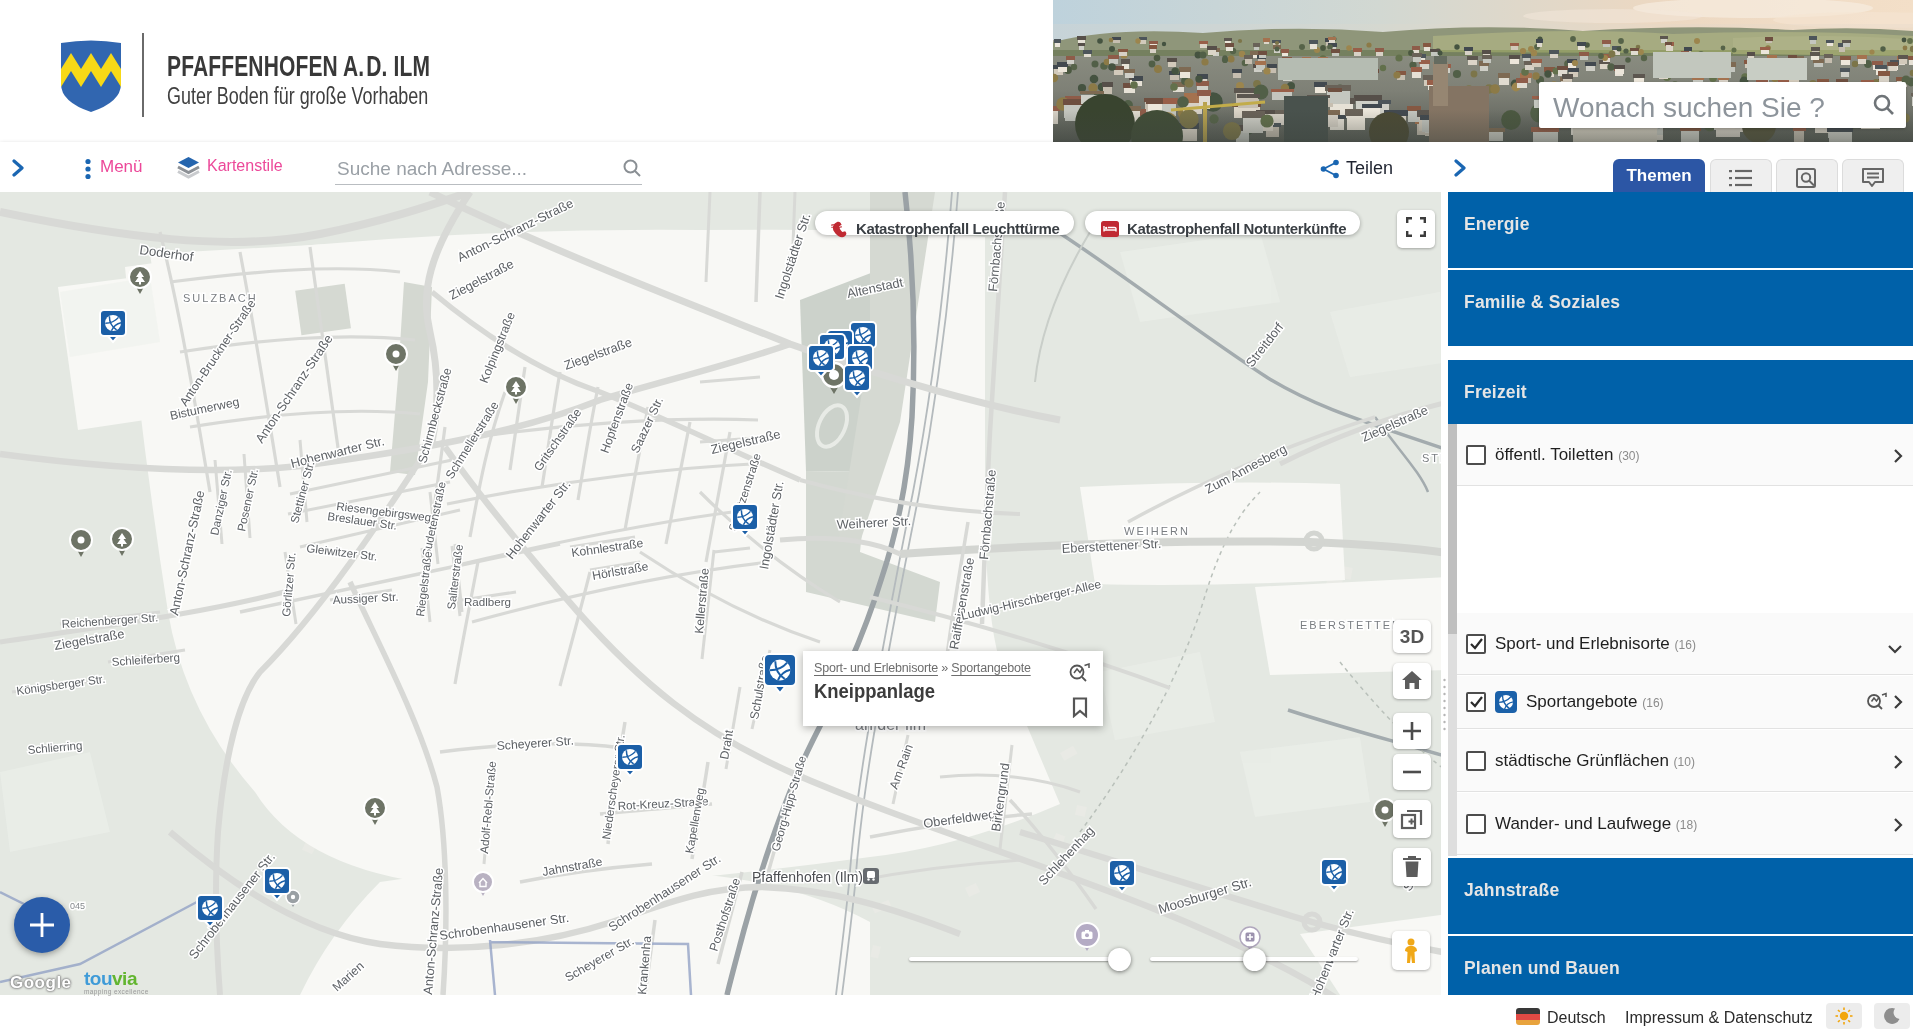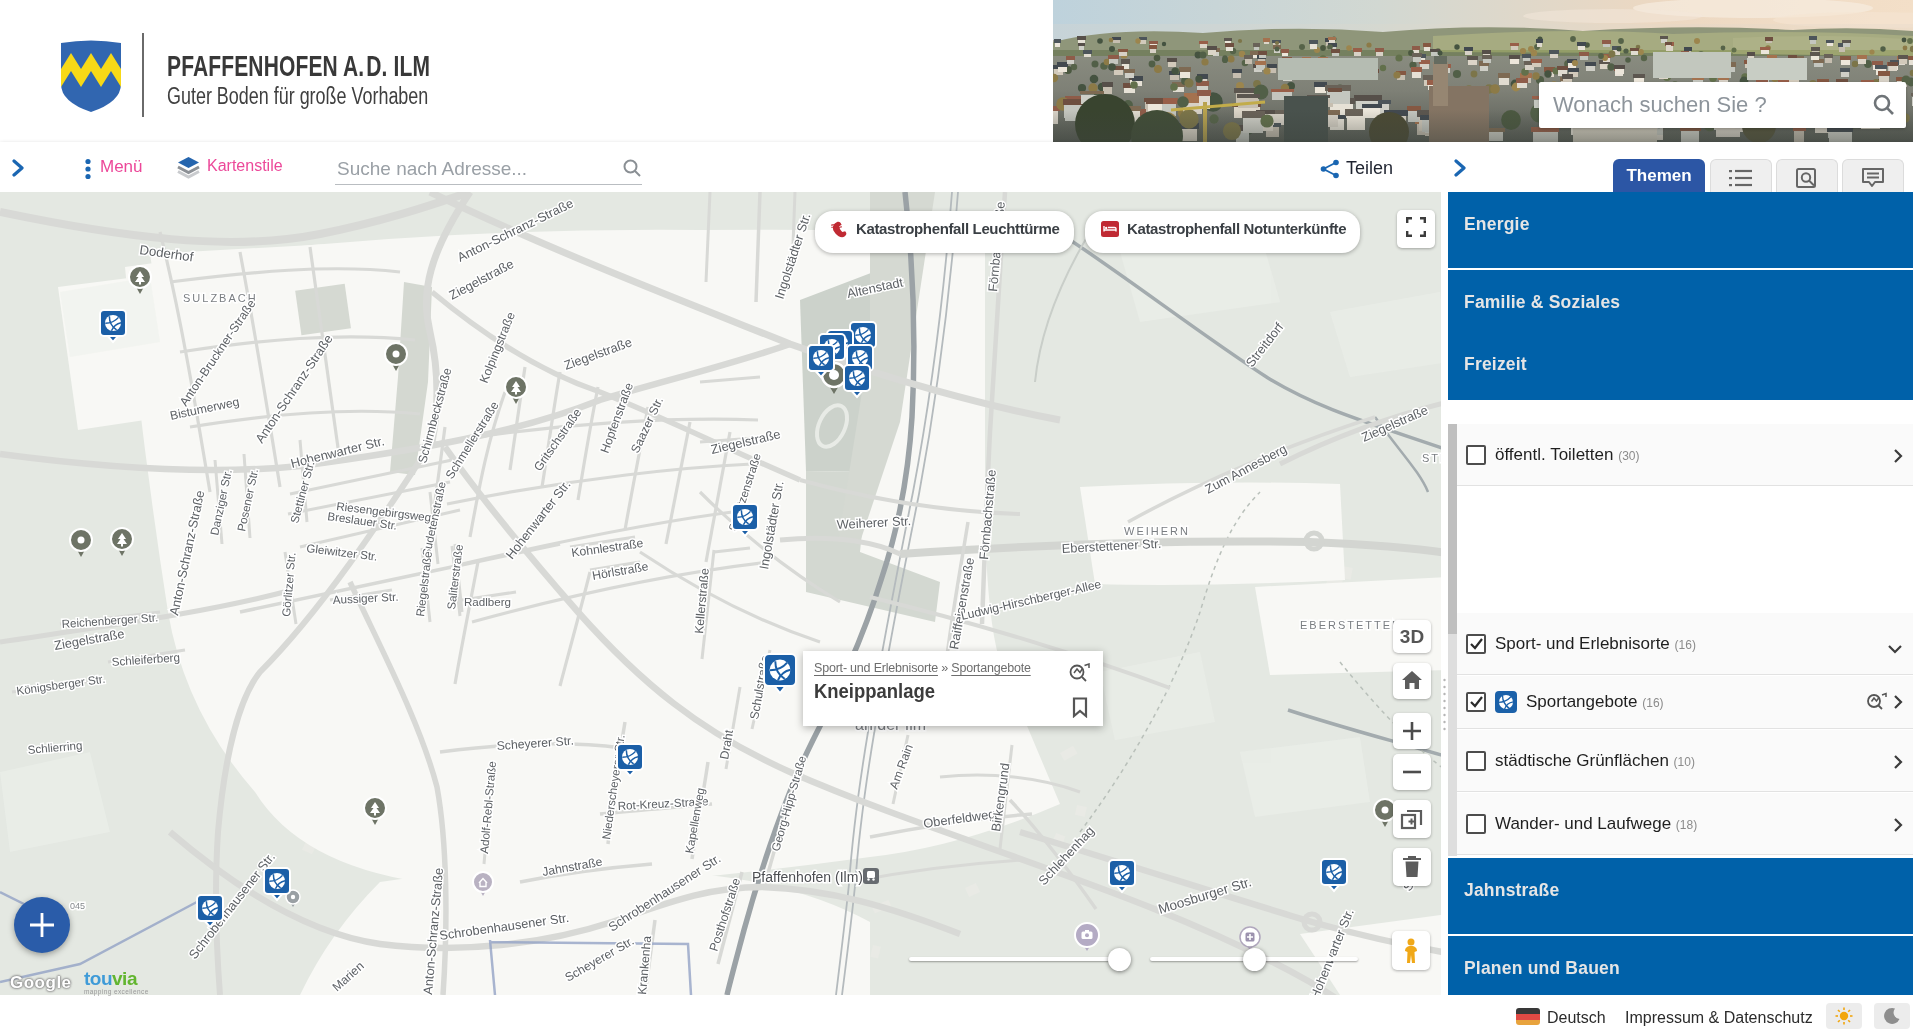--- a/index.html
+++ b/index.html
@@ -7,21 +7,21 @@
 #page{position:relative;width:1913px;height:1033px}
 
 #hdr{left:0;top:0;width:1053px;height:142px;background:#fff}
 #logo{left:60px;top:40px}
 #hdiv{left:142px;top:33px;width:2px;height:84px;background:#6a6a6a}
 #htitle{left:167px;top:49px;font-size:30px;font-weight:bold;color:#383838;letter-spacing:.2px;transform:scaleX(.70);transform-origin:0 0;white-space:nowrap}
 #hsub{left:167px;top:83px;font-size:23px;color:#3f3f3f;transform:scaleX(.78);transform-origin:0 0;white-space:nowrap}
 
 #photo{left:1053px;top:0;width:860px;height:142px;overflow:hidden}
 #sbox{left:1539px;top:82px;width:367px;height:46px;background:#fff;border-radius:2px;box-shadow:0 1px 3px rgba(0,0,0,.25)}
-#sbox span{position:absolute;left:14px;top:10px;font-size:22px;color:#8d949b}
+#sbox span{position:absolute;left:14px;top:10px;font-size:28px;color:#8d949b}
 
 #tbar{left:0;top:142px;width:1913px;height:50px;background:#fff;box-shadow:0 1px 4px rgba(0,0,0,.18)}
 .tbtxt{font-size:17px;font-weight:normal;color:#ec4899}
 #tchev1{left:10px;top:159px}
 #menudots{left:84px;top:158px}
 #menutxt{left:100px;top:157px}
 #kicon{left:177px;top:156px}
 #ktxt{left:207px;top:157px;font-size:16px}
 #adrs{left:337px;top:158px;font-size:19px;color:#9aa0a6}
 #adrline{left:335px;top:184px;width:307px;height:1px;background:#b9bdc1}
@@ -49,21 +49,21 @@
 #scrlthumb{left:1448px;top:424px;width:9px;height:210px;background:#bfbfbf}
 
 #foot{left:1448px;top:995px;width:465px;height:38px;background:#fff}
 #flag{left:1516px;top:1008px;width:24px;height:17px;border-radius:3px;overflow:hidden}
 #ftde{left:1547px;top:1009px;font-size:16px;color:#2b2b2b}
 #ftimp{left:1625px;top:1009px;font-size:16px;color:#2b2b2b}
 #ftsun{left:1826px;top:1003px;width:36px;height:26px;background:#ececec;border-radius:4px}
 #ftmoon{left:1874px;top:1003px;width:36px;height:26px;background:#ececec;border-radius:4px}
 
 #map{left:0;top:192px;width:1448px;height:803px;background:#f3f4f0}
-.pill{position:absolute;height:42px;background:#fff;border-radius:18px;box-shadow:0 1px 4px rgba(0,0,0,.3);font-size:15px;letter-spacing:-.35px;font-weight:bold;color:#3a3f44;line-height:36px;white-space:nowrap}
+.pill{position:absolute;height:24px;background:#fff;border-radius:18px;box-shadow:0 1px 4px rgba(0,0,0,.3);font-size:15px;letter-spacing:-.35px;font-weight:bold;color:#3a3f44;line-height:36px;white-space:nowrap}
 #pill1{left:815px;top:211px}
 #pill2{left:1085px;top:211px}
 .mbtn{position:absolute;width:38px;height:38px;background:#fff;border-radius:5px;box-shadow:0 1px 3px rgba(0,0,0,.3)}
 .mbtn svg{display:block;margin:7px auto 0}
 #fsbtn{left:1397px;top:210px}
 #b3d{left:1393px;top:620px;font-size:19px;font-weight:bold;color:#555;text-align:center;line-height:34px;height:33px}
 #bhome{left:1393px;top:663px;height:36px}
 #bplus{left:1393px;top:713px;height:36px}
 #bminus{left:1393px;top:754px;height:36px}
 #baddbox{left:1393px;top:800px;height:38px}
@@ -1541,21 +1541,21 @@
 <div class="abs" id="gl">Google</div>
 <div class="abs" id="touvia"><span style="color:#3f9bd8">tou</span><span style="color:#62b52f">via</span><small>mapping excellence</small></div>
 
 <div class="abs" id="sbar"></div>
     <div class="sect" style="top:192px;height:76px">
       <span>Energie</span>
     </div>
     <div class="sect" style="top:270px;height:76px">
       <span>Familie &amp; Soziales</span>
     </div>
-    <div class="sect" style="top:332px;height:68px">
+    <div class="sect" style="top:360px;height:68px">
       <span>Freizeit</span>
     </div>
     <div class="sect" style="top:858px;height:76px">
       <span>Jahnstraße</span>
     </div>
     <div class="sect" style="top:936px;height:59px">
       <span>Planen und Bauen</span>
     </div>
     <div class="abs" id="scrl"></div>
     <div class="abs" id="scrlthumb"></div>

